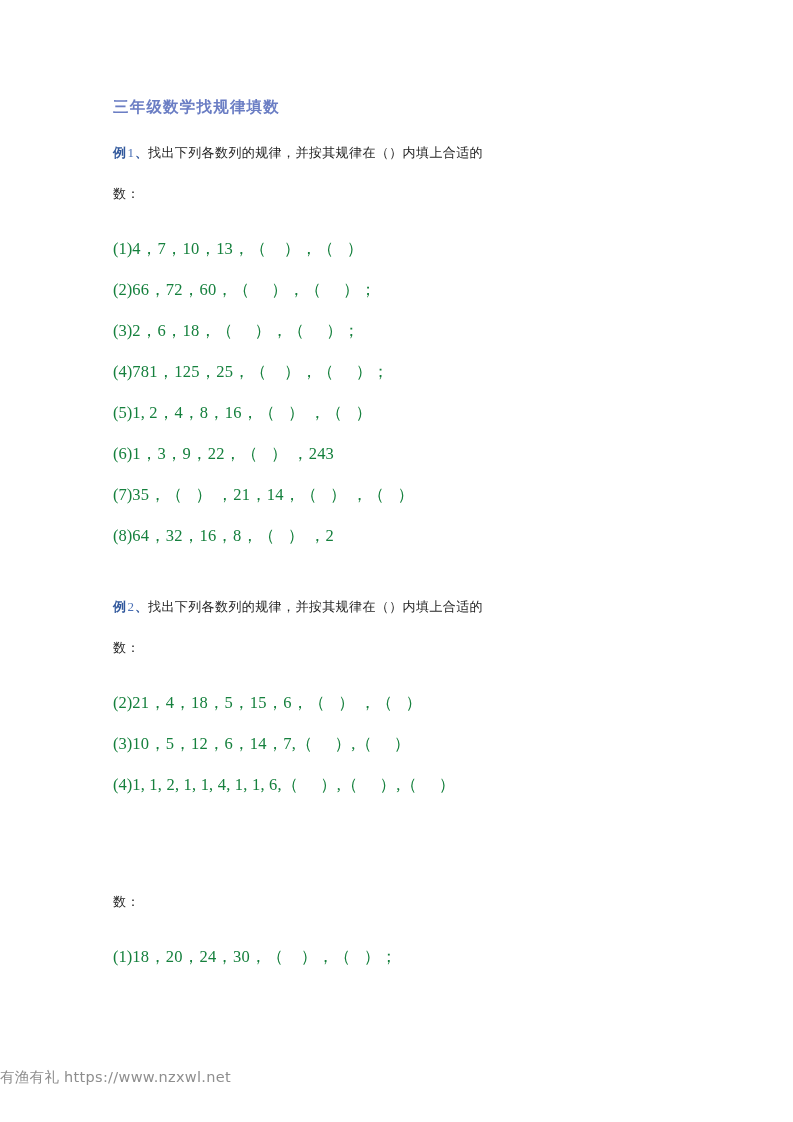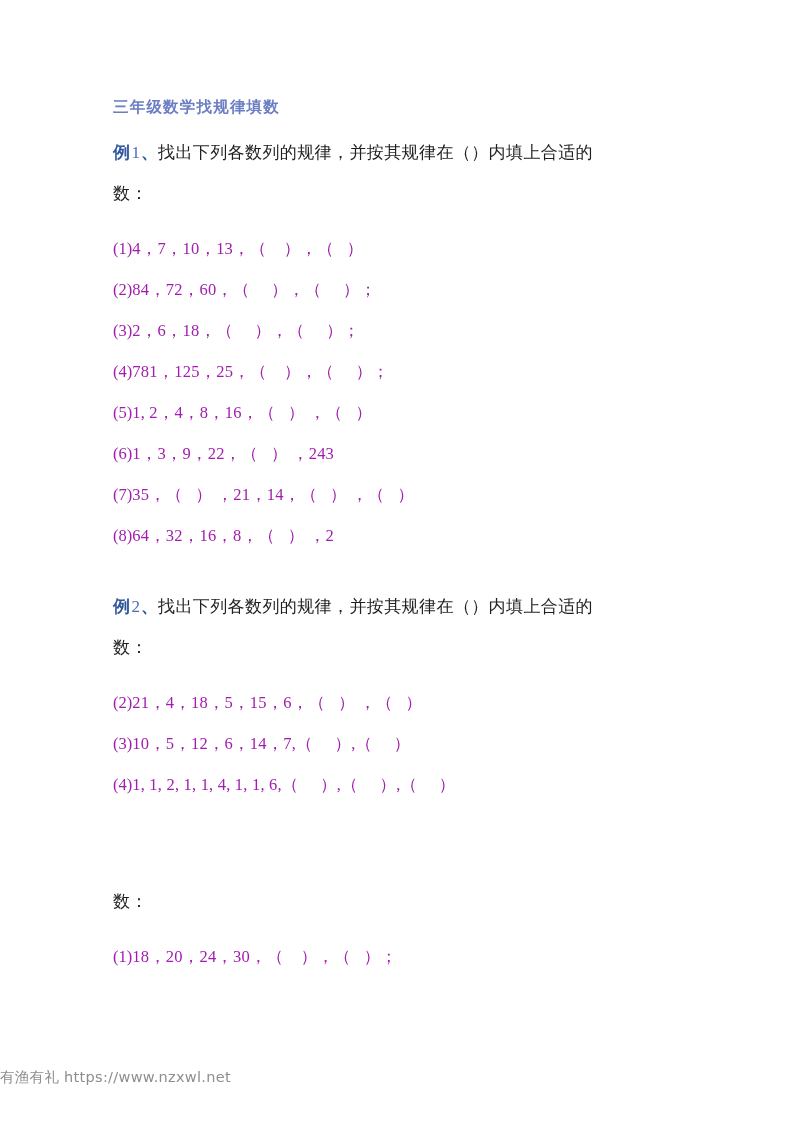--- a/index.html
+++ b/index.html
@@ -40,21 +40,21 @@
     margin: 0 0 14px 0;
     white-space: pre;
   }
 
   
   .example-block {
     margin: 0;
   }
 
   .example-heading {
-    font-size: 17px;
+    font-size: 13px;
     line-height: 41px;
     color: #222222;
     margin: 0;
     text-align: justify;
     text-justify: inter-ideograph;
   }
 
   .ex-label {
     font-weight: bold;
     color: #31589c;
@@ -80,21 +80,21 @@
 
   
   .items {
     margin: 0;
     padding: 0;
     list-style: none;
   }
   .item {
     font-size: 16.5px;
     line-height: 41px;
-    color: #a21caf;
+    color: #15803d;
     white-space: pre;
     margin: 0;
     letter-spacing: 0.2px;
   }
   .item .idx {
     letter-spacing: 0;
   }
 
   .gap-sm { height: 14px; }
   .gap-md { height: 30px; }
@@ -130,21 +130,21 @@
         </span>
         <span class="head-line2">
           <span class="ex-text">数：</span>
         </span>
       </p>
 
       <div class="gap-sm"></div>
 
       <ul class="items">
         <li class="item"><span class="idx">(1)</span><span>4，7，10，13，（    ），（   ）</span></li>
-        <li class="item"><span class="idx">(2)</span><span>84，72，60，（     ），（     ）；</span></li>
+        <li class="item"><span class="idx">(2)</span><span>66，72，60，（     ），（     ）；</span></li>
         <li class="item"><span class="idx">(3)</span><span>2，6，18，（     ），（     ）；</span></li>
         <li class="item"><span class="idx">(4)</span><span>781，125，25，（    ），（     ）；</span></li>
         <li class="item"><span class="idx">(5)</span><span>1, 2，4，8，16，（   ） ，（   ）</span></li>
         <li class="item"><span class="idx">(6)</span><span>1，3，9，22，（   ） ，243</span></li>
         <li class="item"><span class="idx">(7)</span><span>35，（   ） ，21，14，（   ） ，（   ）</span></li>
         <li class="item"><span class="idx">(8)</span><span>64，32，16，8，（   ） ，2</span></li>
       </ul>
     </div>
 
     <div class="gap-md"></div>

